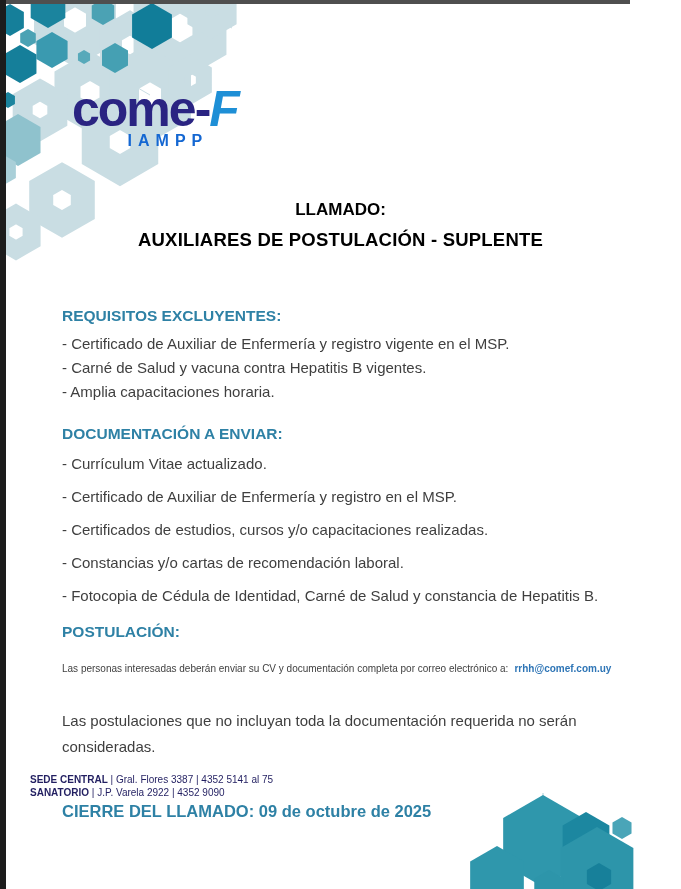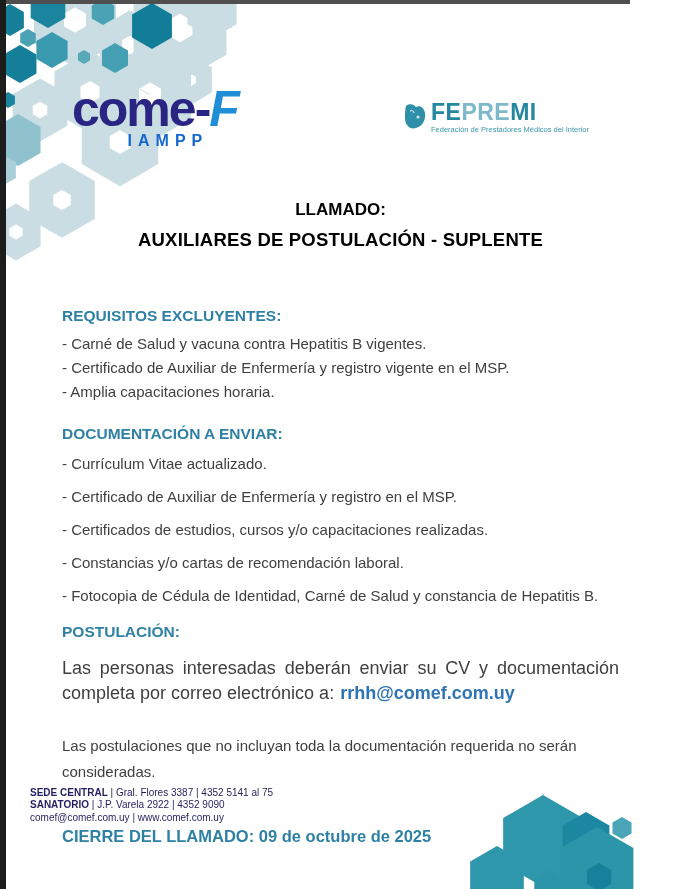--- a/index.html
+++ b/index.html
@@ -42,21 +42,21 @@
   
   .content { padding: 0 62px; color: #3f3f3f; }
   .section-heading { color: #2e81a5; font-size: 15.5px; font-weight: bold; }
   .requisitos { margin-top: 56px; }
   .req-list { margin-top: 7px; }
   .req-list .item { font-size: 15px; line-height: 24px; }
   .documentacion { margin-top: 21px; }
   .doc-list { margin-top: 9px; }
   .doc-list .item { font-size: 15px; line-height: 23px; margin-bottom: 10px; }
   .postulacion { margin-top: 16px; }
-  .post-paragraph { margin-top: 15px; font-size: 18px; line-height: 25px; text-align: justify; }
+  .post-paragraph { margin-top: 15px; font-size: 10px; line-height: 25px; text-align: justify; }
   .email-link { color: #2e75b6; font-weight: 600; margin-left: 6px; text-decoration: none; cursor: pointer; }
   .post-note { margin-top: 27px; font-size: 15px; line-height: 26px; max-width: 520px; }
   .cierre { margin-top: 42px; color: #2e81a5; font-size: 16.5px; font-weight: bold; }
 
   
   .footer { position: absolute; left: 30px; bottom: 22px; font-size: 10px; line-height: 12.5px; color: #221f61; z-index: 3; }
   .footer b { font-weight: bold; }
 </style>
 </head>
 <body>
@@ -116,47 +116,34 @@
 <div class="page">
 
   <div class="header">
     <div class="comef">
       <div class="comef-line">
         <span class="comef-word">come</span><span class="comef-dash">-</span><span class="comef-f">F</span>
       </div>
       <div class="comef-sub">IAMPP</div>
     </div>
 
-    <div class="fepremi">
-      <svg class="fepremi-map" width="26" height="30" viewBox="0 0 26 30">
-        <path d="M4,4 C7,1 12,2 14,5 C18,3 22,6 23,11 C24,17 21,24 14,26 C8,28 3,23 3,16 C3,12 3,7 4,4 Z" fill="#2d90a8"></path>
-        <path d="M8,9 C10,8 12,9 12,11" fill="none" stroke="#ffffff" stroke-width="1"></path>
-        <circle cx="16" cy="15" r="1.5" fill="#ffffff" opacity="0.8"></circle>
-      </svg>
-      <div>
-        <div class="fepremi-name">
-          <span class="fepremi-fe">FE</span><span class="fepremi-pre">PRE</span><span class="fepremi-mi">MI</span>
-        </div>
-        <div class="fepremi-sub">Federación de Prestadores Médicos del Interior</div>
-      </div>
-    </div>
   </div>
 
   <div class="title">
     <div class="title-l1">LLAMADO:</div>
     <div class="title-l2">AUXILIARES DE POSTULACIÓN - SUPLENTE</div>
   </div>
 
   <div class="content">
 
     <div class="requisitos">
       <div class="section-heading">REQUISITOS EXCLUYENTES:</div>
       <div class="req-list">
+        <div class="item">- Certificado de Auxiliar de Enfermería y registro vigente en el MSP.</div>
         <div class="item">- Carné de Salud y vacuna contra Hepatitis B vigentes.</div>
-        <div class="item">- Certificado de Auxiliar de Enfermería y registro vigente en el MSP.</div>
         <div class="item">- Amplia capacitaciones horaria.</div>
       </div>
     </div>
 
     <div class="documentacion">
       <div class="section-heading">DOCUMENTACIÓN A ENVIAR:</div>
       <div class="doc-list">
         <div class="item">- Currículum Vitae actualizado.</div>
         <div class="item">- Certificado de Auxiliar de Enfermería y registro en el MSP.</div>
         <div class="item">- Certificados de estudios, cursos y/o capacitaciones realizadas.</div>
@@ -171,16 +158,15 @@
       <p class="post-note">Las postulaciones que no incluyan toda la documentación requerida no serán consideradas.</p>
     </div>
 
     <div class="cierre">CIERRE DEL LLAMADO: 09 de octubre de 2025</div>
 
   </div>
 
   <div class="footer">
     <div><b>SEDE CENTRAL</b><span> | Gral. Flores 3387 | 4352 5141 al 75</span></div>
     <div><b>SANATORIO</b><span> | J.P. Varela 2922 | 4352 9090</span></div>
-    <div>comef@comef.com.uy | www.comef.com.uy</div>
   </div>
 
 </div>
 
 </body></html>

